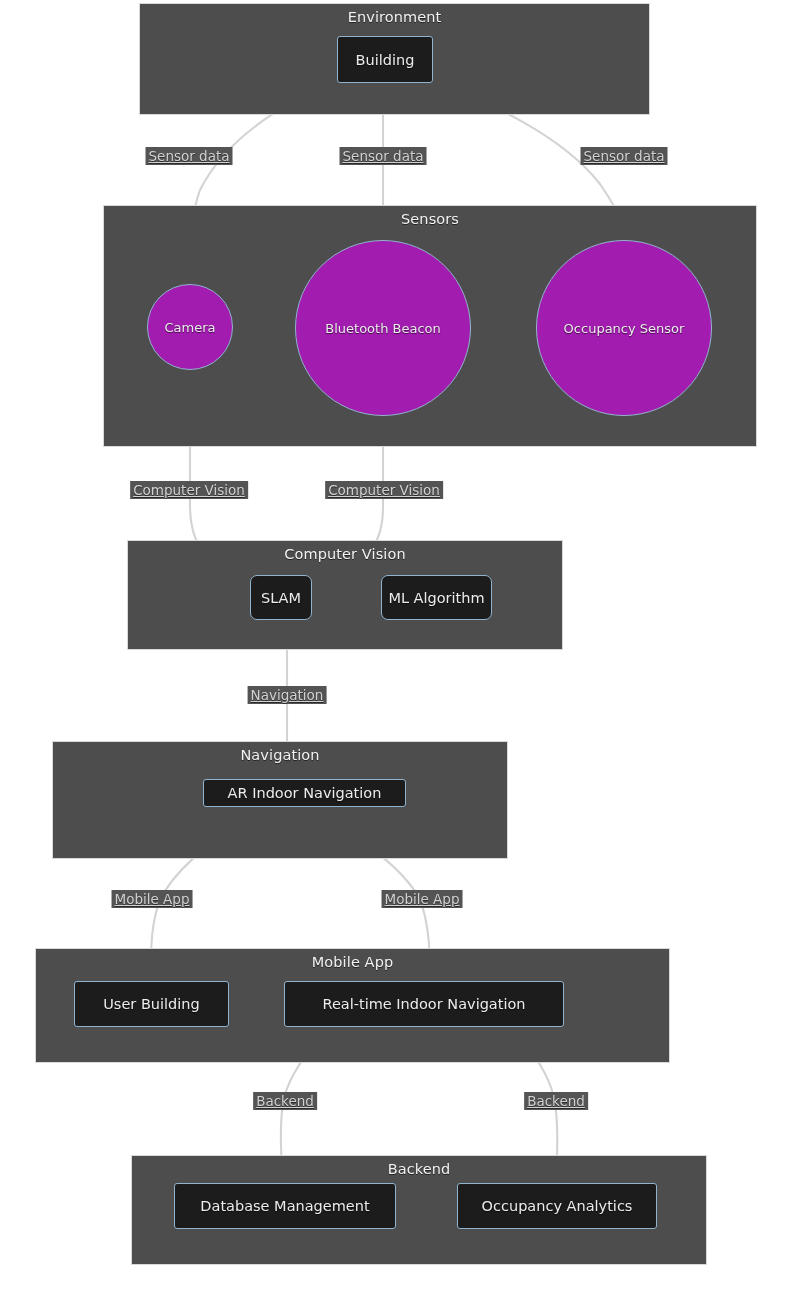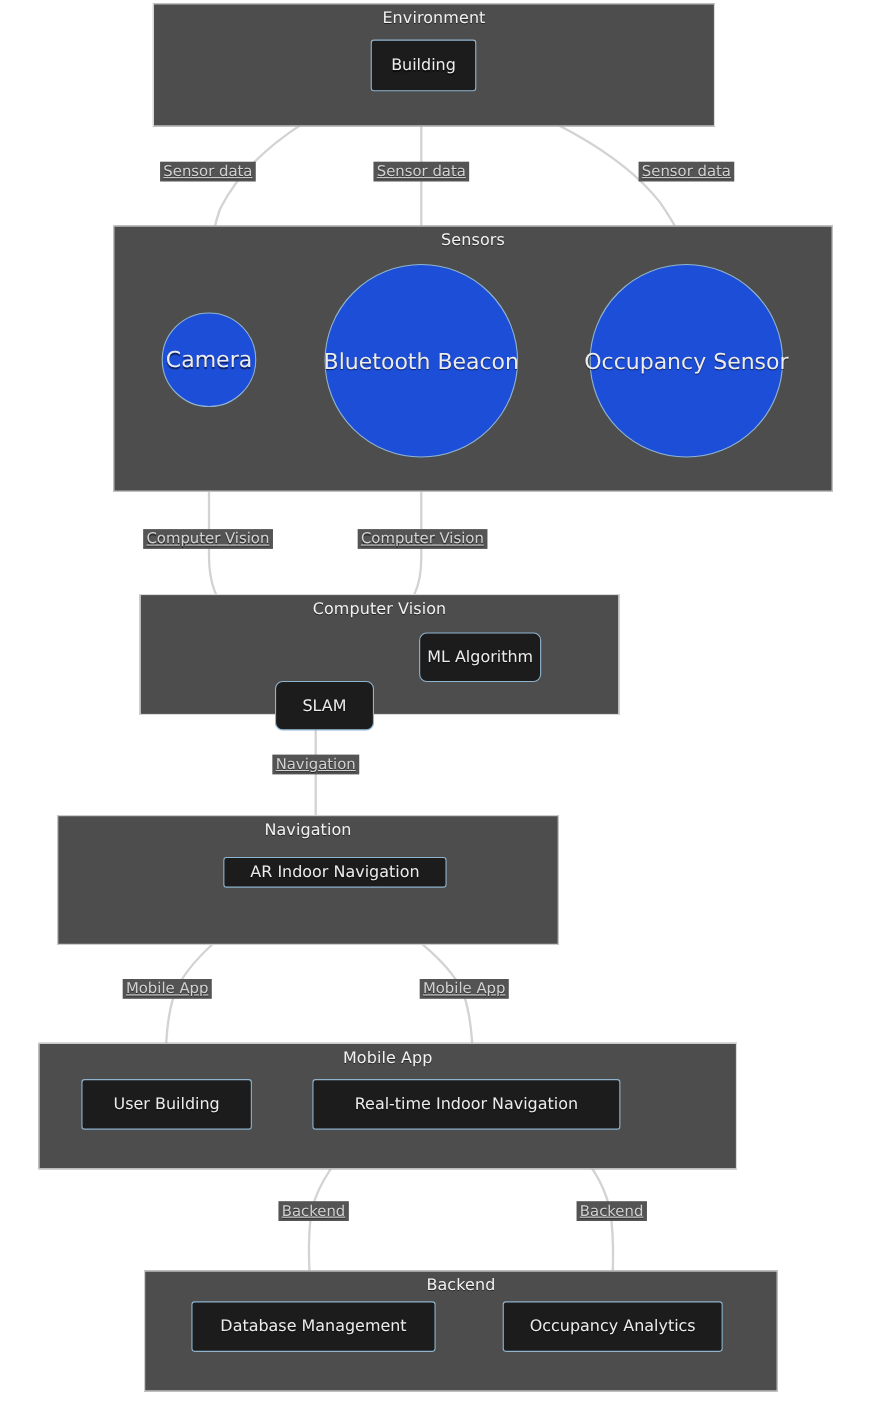--- a/index.html
+++ b/index.html
@@ -50,29 +50,29 @@
     justify-content: center;
     color: #ececec;
     font-size: 14.5px;
     white-space: nowrap;
     text-shadow: 0 1px 1px rgba(0,0,0,.6);
   }
   .node.round { border-radius: 7px; }
   
   .node-circle {
     position: absolute;
-    background: #1d4ed8;
+    background: #a21caf;
     border: 1.4px solid #8fb4cf;
     border-radius: 50%;
     box-sizing: border-box;
     display: flex;
     align-items: center;
     justify-content: center;
     color: #ececec;
-    font-size: 20px;
+    font-size: 13px;
     white-space: nowrap;
     text-shadow: 0 1px 1px rgba(0,0,0,.6);
   }
   
   .edge-label {
     position: absolute;
     background: #545454;
     color: #d2d2d2;
     font-size: 13.5px;
     padding: 1px 3px;
@@ -171,21 +171,21 @@
   <div class="node-circle" style="left:295px; top:240px; width:176px; height:176px;">
     <span>Bluetooth Beacon</span>
   </div>
   <div class="node-circle" style="left:536px; top:240px; width:176px; height:176px;">
     <span>Occupancy Sensor</span>
   </div>
 
   <div class="cluster" style="left:127px; top:540px; width:436px; height:110px;">
     <div class="cluster-label">Computer Vision</div>
   </div>
-  <div class="node round" style="left:250px; top:575px; width:90px; height:45px;margin-top:44px;">
+  <div class="node round" style="left:250px; top:575px; width:62px; height:45px;">
     <span>SLAM</span>
   </div>
   <div class="node round" style="left:381px; top:575px; width:111px; height:45px;">
     <span>ML Algorithm</span>
   </div>
 
   <div class="cluster" style="left:52px; top:741px; width:456px; height:118px;">
     <div class="cluster-label">Navigation</div>
   </div>
   <div class="node" style="left:184px; top:779px; width:203px; height:28px;margin-left:19px;">

